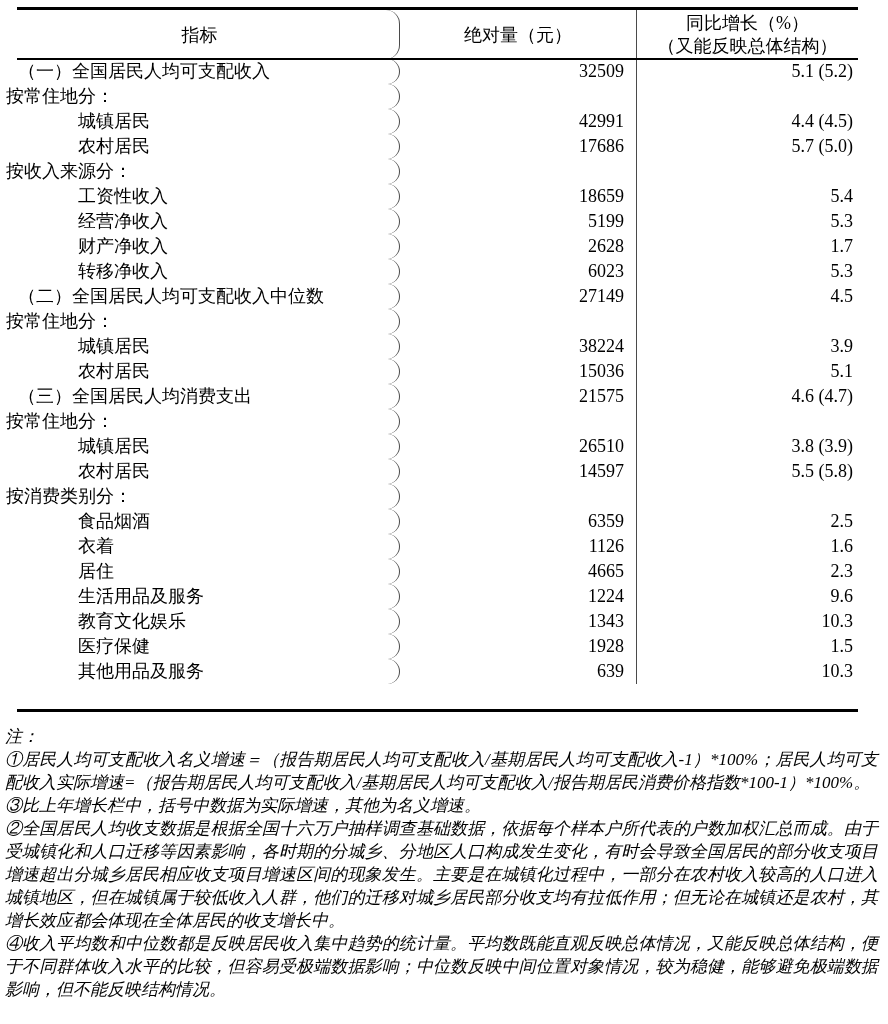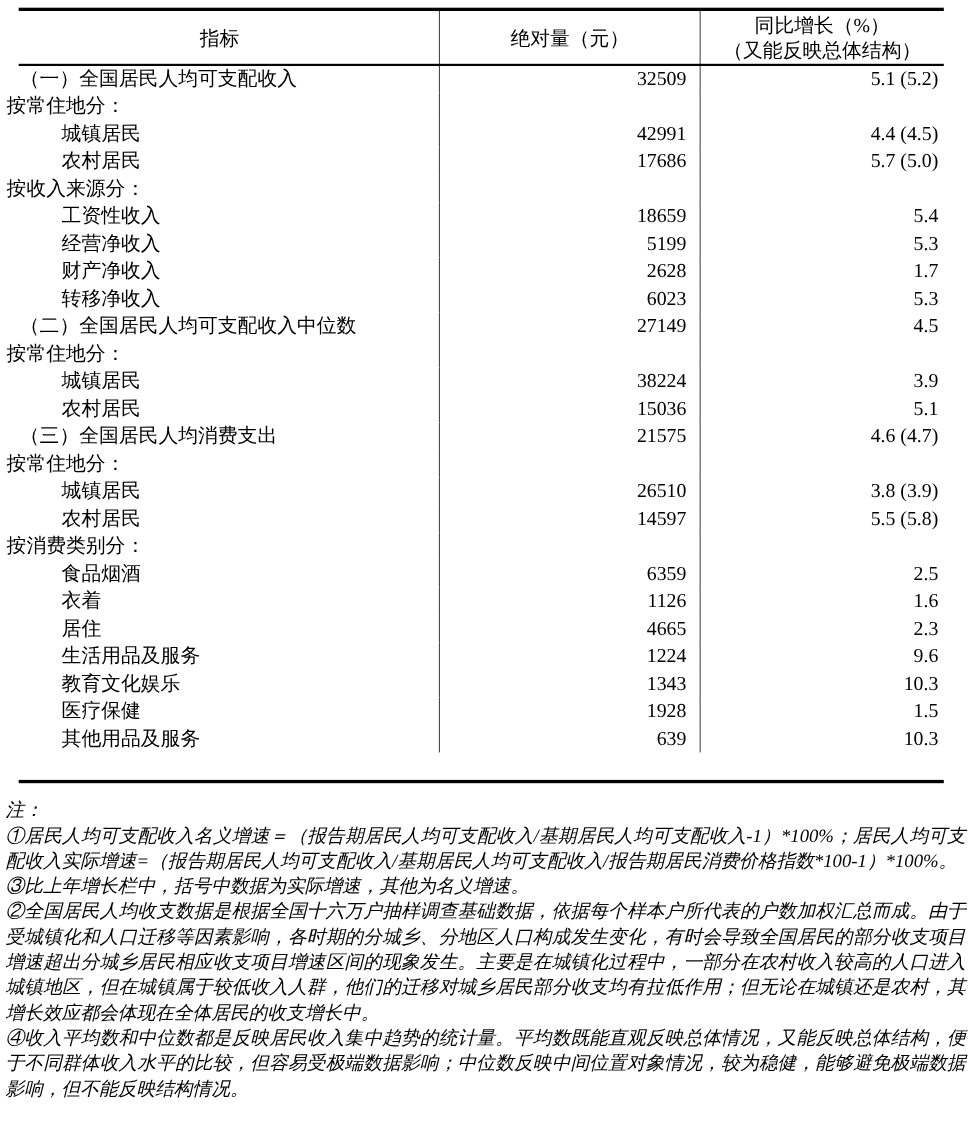--- a/index.html
+++ b/index.html
@@ -44,20 +44,21 @@
   .c1, .c2, .c3 {
     box-sizing: border-box;
     font-size: 18px;
     overflow: hidden;
     white-space: nowrap;
   }
   .c1 {
     width: 400px;
     border-right: 1px solid #4a4a4a;
     text-align: left;
+    border-radius: 14px;
   }
   .c2 {
     width: 237px;
     border-right: 1px solid #4a4a4a;
     text-align: right;
     padding-right: 12px;
   }
   .c3 {
     width: 221px;
     text-align: right;
@@ -81,21 +82,21 @@
     text-align: center;
     padding: 0;
     line-height: 23px;
   }
 
   
   .tbody .row { height: 25px; }
   .tbody .c1, .tbody .c2, .tbody .c3 { line-height: 25px; }
   .ind0 { padding-left: 6px; }
   .ind1 { padding-left: 18px; }
-  .ind2 { padding-left: 56px; }
+  .ind2 { padding-left: 78px; }
 
   
   .notes {
     margin: 10px 10px 0 5px;
     font-size: 17px;
     line-height: 23px;
     font-style: italic;
     font-family: "Liberation Serif", "DejaVu Serif", serif;
   }
   .notes p {

